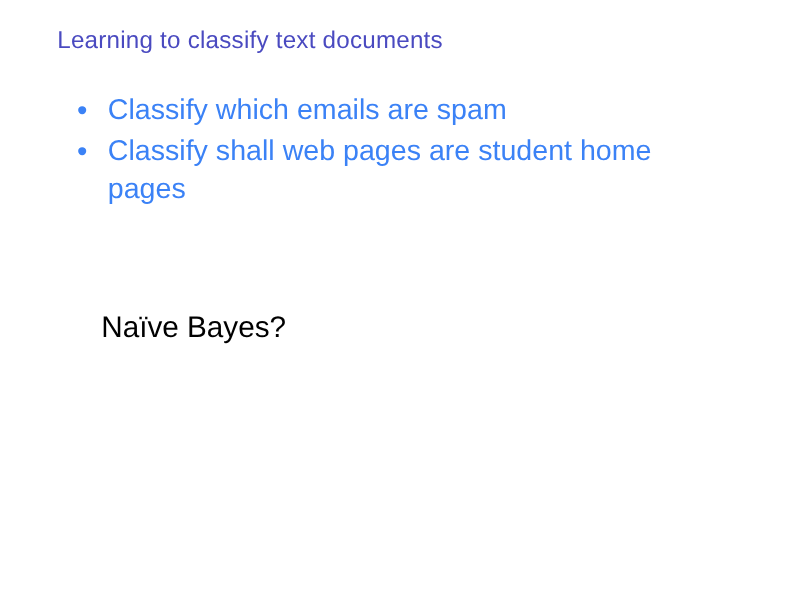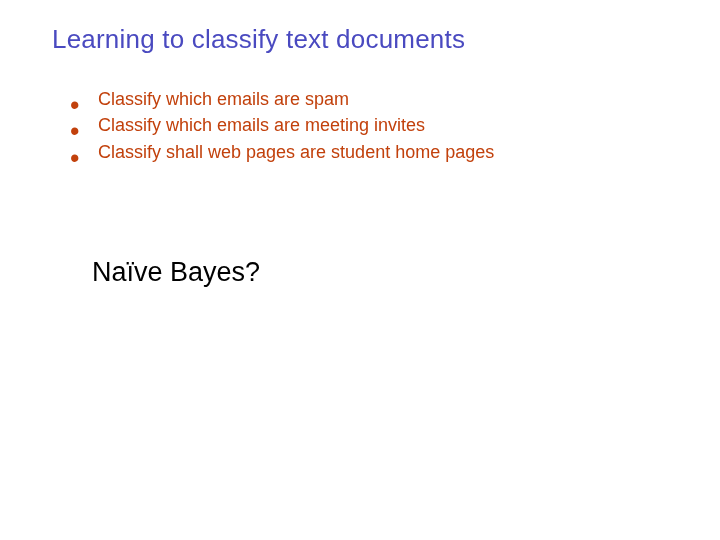--- a/index.html
+++ b/index.html
@@ -10,33 +10,33 @@
     body {
       width: 720px;
       height: 540px;
       background: #ffffff;
       font-family: Arial, Helvetica, sans-serif;
       padding: 24px 52px 0 52px;
       overflow: hidden;
     }
     .title {
       color: #4a4ac0;
-      font-size: 26px;
+      font-size: 22px;
       font-weight: 400;
       margin-bottom: 32px;
       letter-spacing: 0.2px;
     }
     .bullet-list {
       list-style: none;
       margin-left: 16px;
       margin-bottom: 90px;
     }
     .bullet-item {
-      color: #c2410c;
-      font-size: 18px;
+      color: #3b82f6;
+      font-size: 26px;
       line-height: 1.35;
       position: relative;
       padding-left: 30px;
       margin-bottom: 2px;
     }
     .bullet-item::before {
       content: "•";
       position: absolute;
       left: 2px;
       top: 0;
@@ -54,19 +54,18 @@
       margin-top: 33px;
     }
   </style>
 </head>
 <body>
 
 <h1 class="title">Learning to classify text documents</h1>
 
 <ul class="bullet-list">
   <li class="bullet-item">Classify which emails are spam</li>
-  <li class="bullet-item">Classify which emails are meeting invites</li>
   <li class="bullet-item">Classify shall web pages are student home pages</li>
 </ul>
 
 <div class="question">
   <div class="question-line2">Naïve Bayes?</div>
 </div>
 
 </body></html>

